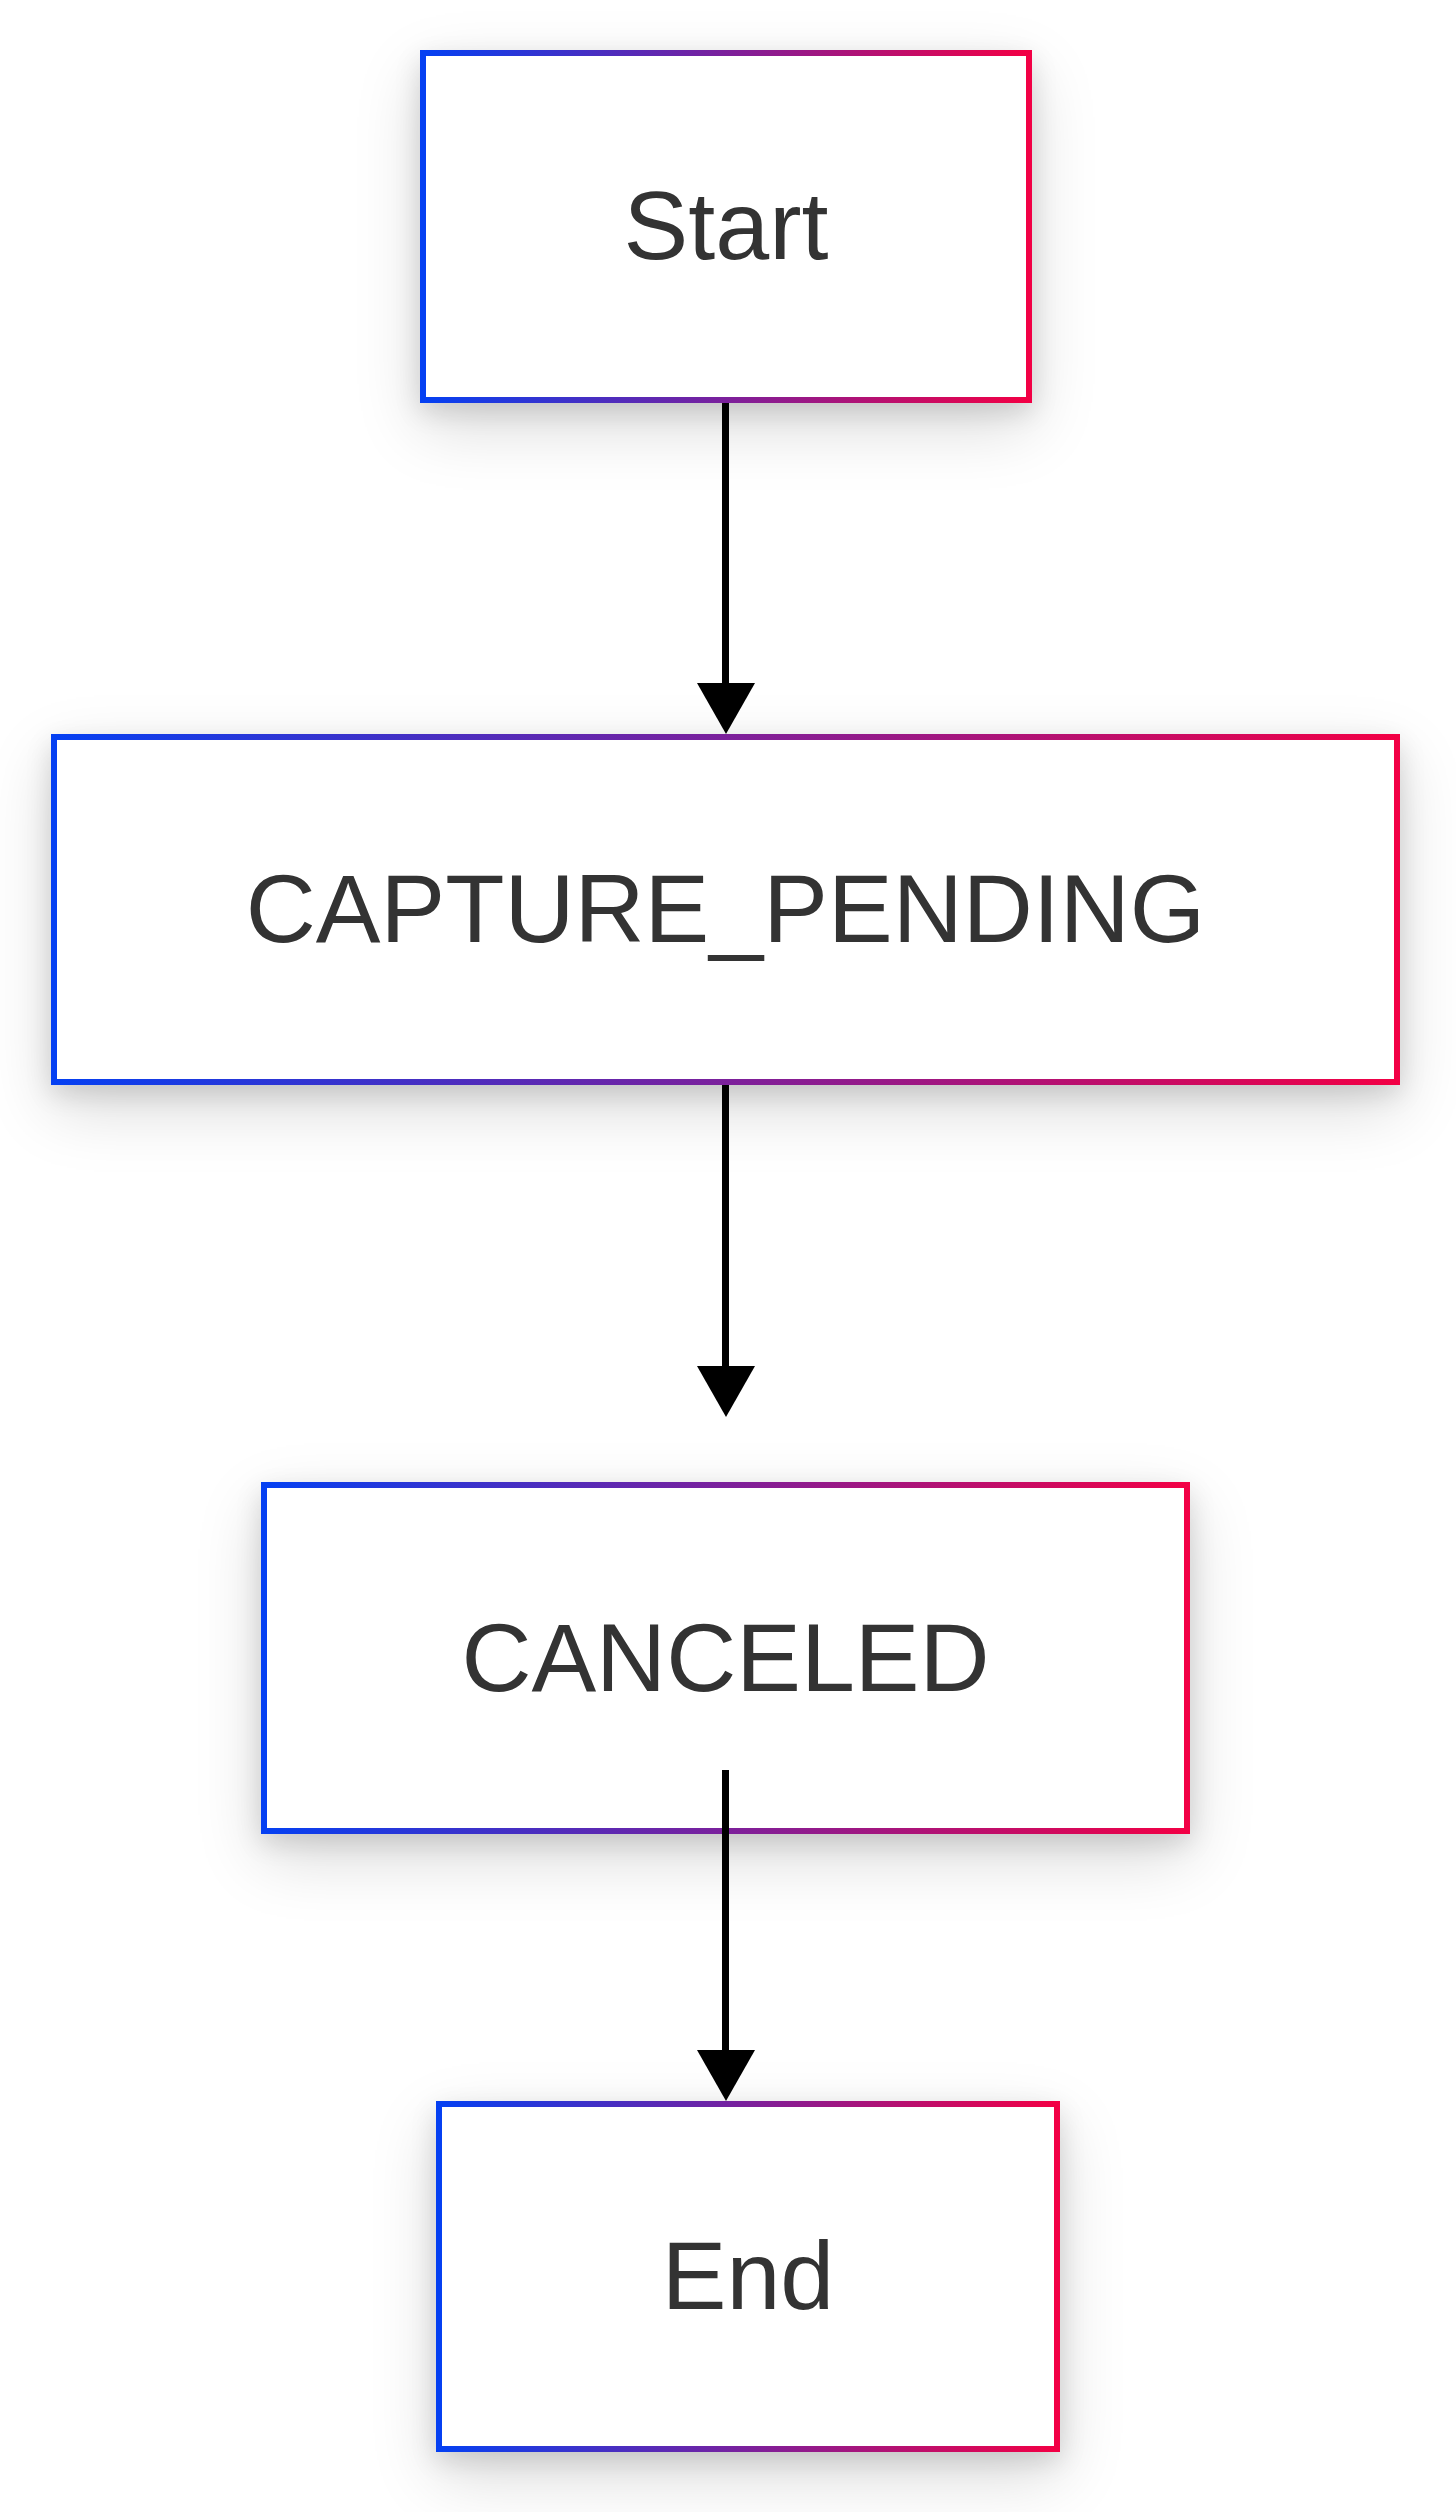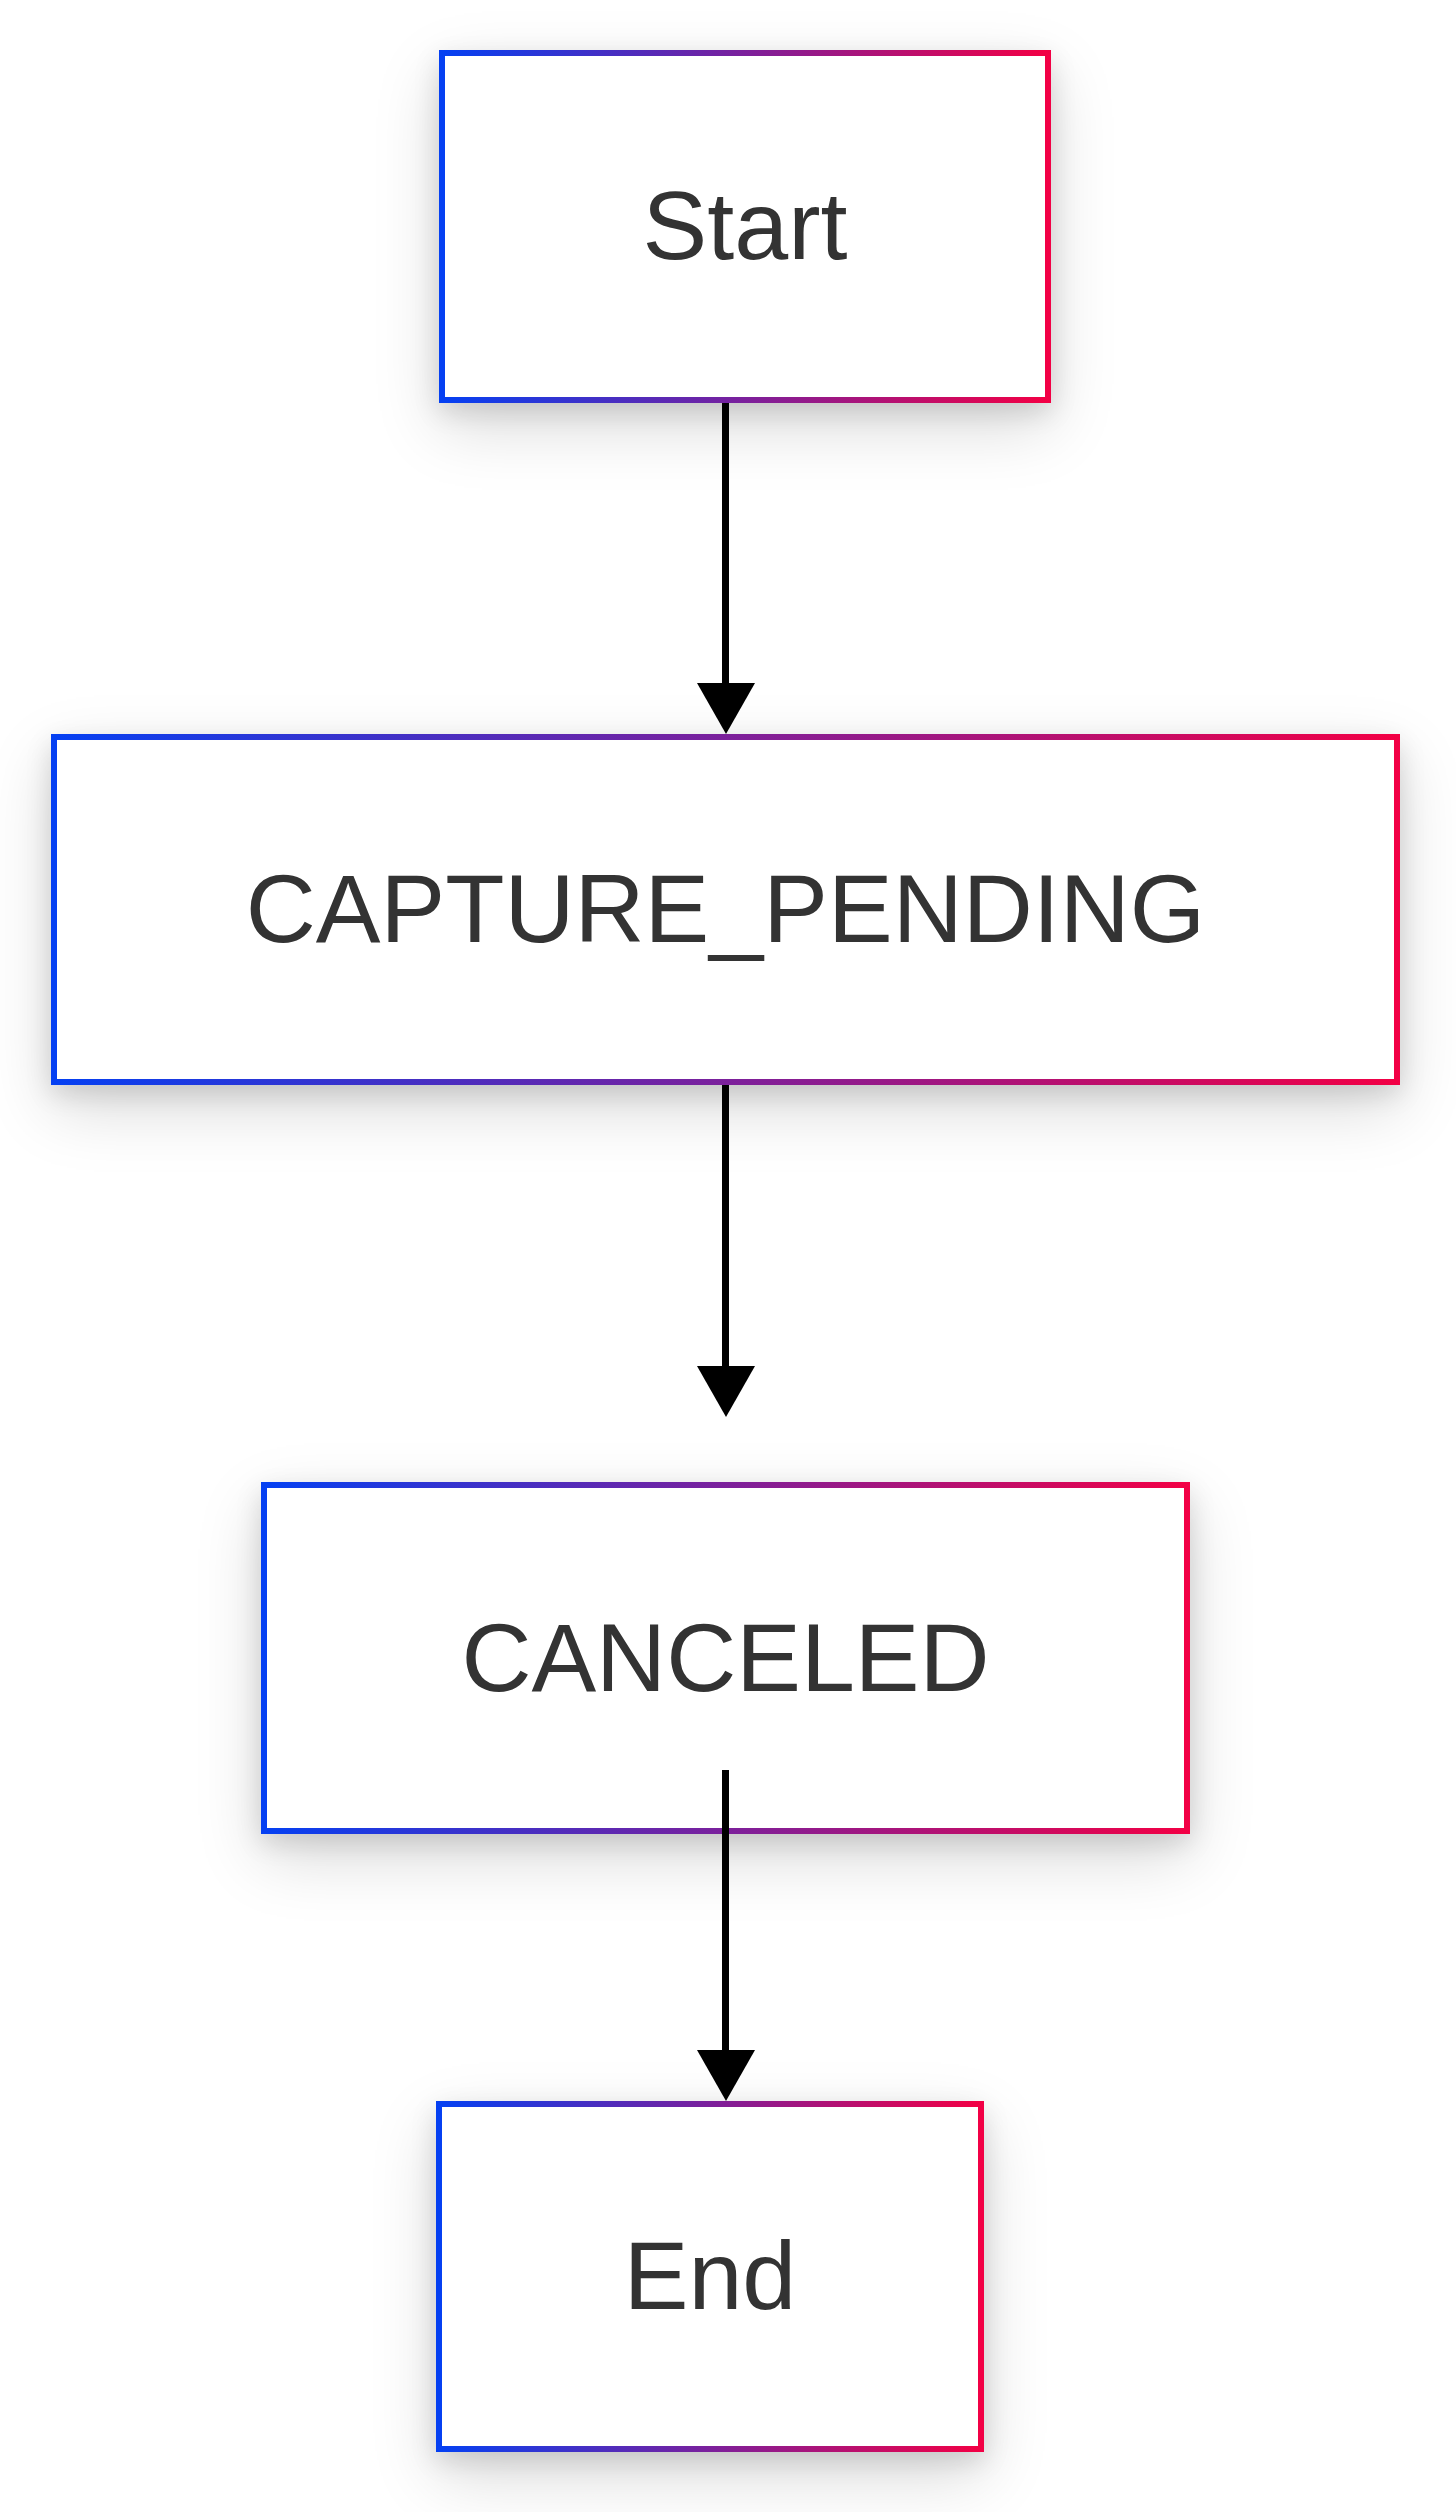--- a/index.html
+++ b/index.html
@@ -33,24 +33,24 @@
     justify-content:center;
     box-shadow:0 9.2px 25px rgba(0,0,0,0.13), 0 23.6px 62px rgba(0,0,0,0.15);
   }
   .node-label{
     color:var(--text);
     font-size:97px;
     line-height:1.2;
     white-space:nowrap;
     text-align:center;
   }
-  .node-start   {left:420px; top:50px;   width:612px;  height:353px;margin-left:19px;}
+  .node-start   {left:420px; top:50px;   width:612px;  height:353px;}
   .node-capture {left:51px;  top:734px; width:1349px; height:351px;}
   .node-canceled{left:261px; top:1482px; width:929px; height:352px;}
-  .node-end     {left:436px; top:2101px; width:548px;  height:351px;align-items:center;}
+  .node-end     {left:436px; top:2101px; width:624px;  height:351px;align-items:center;}
 
   .edge{
     position:absolute;
     left:697px;
     width:58px;
   }
   .edge-1{top:403px;  height:331px;}
   .edge-2{top:1085px; height:332px;}
   .edge-3{top:1770px; height:331px;}
   .edge-line{

